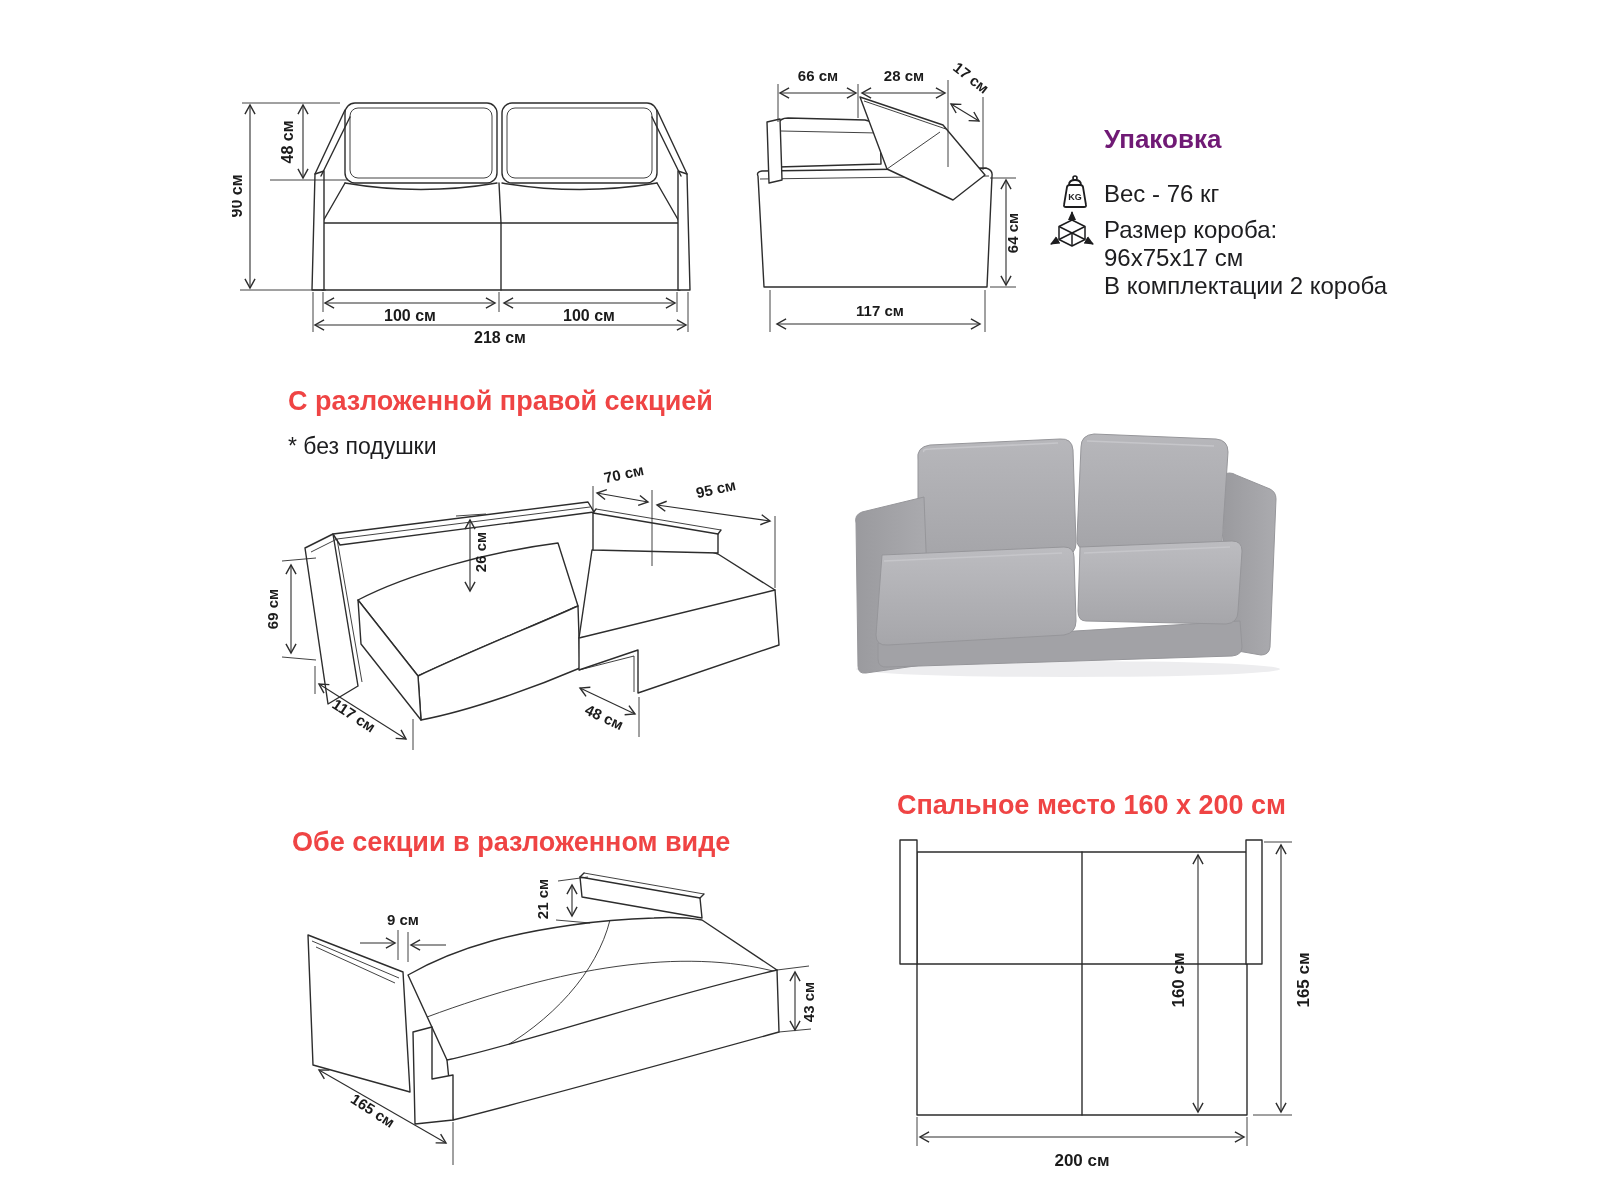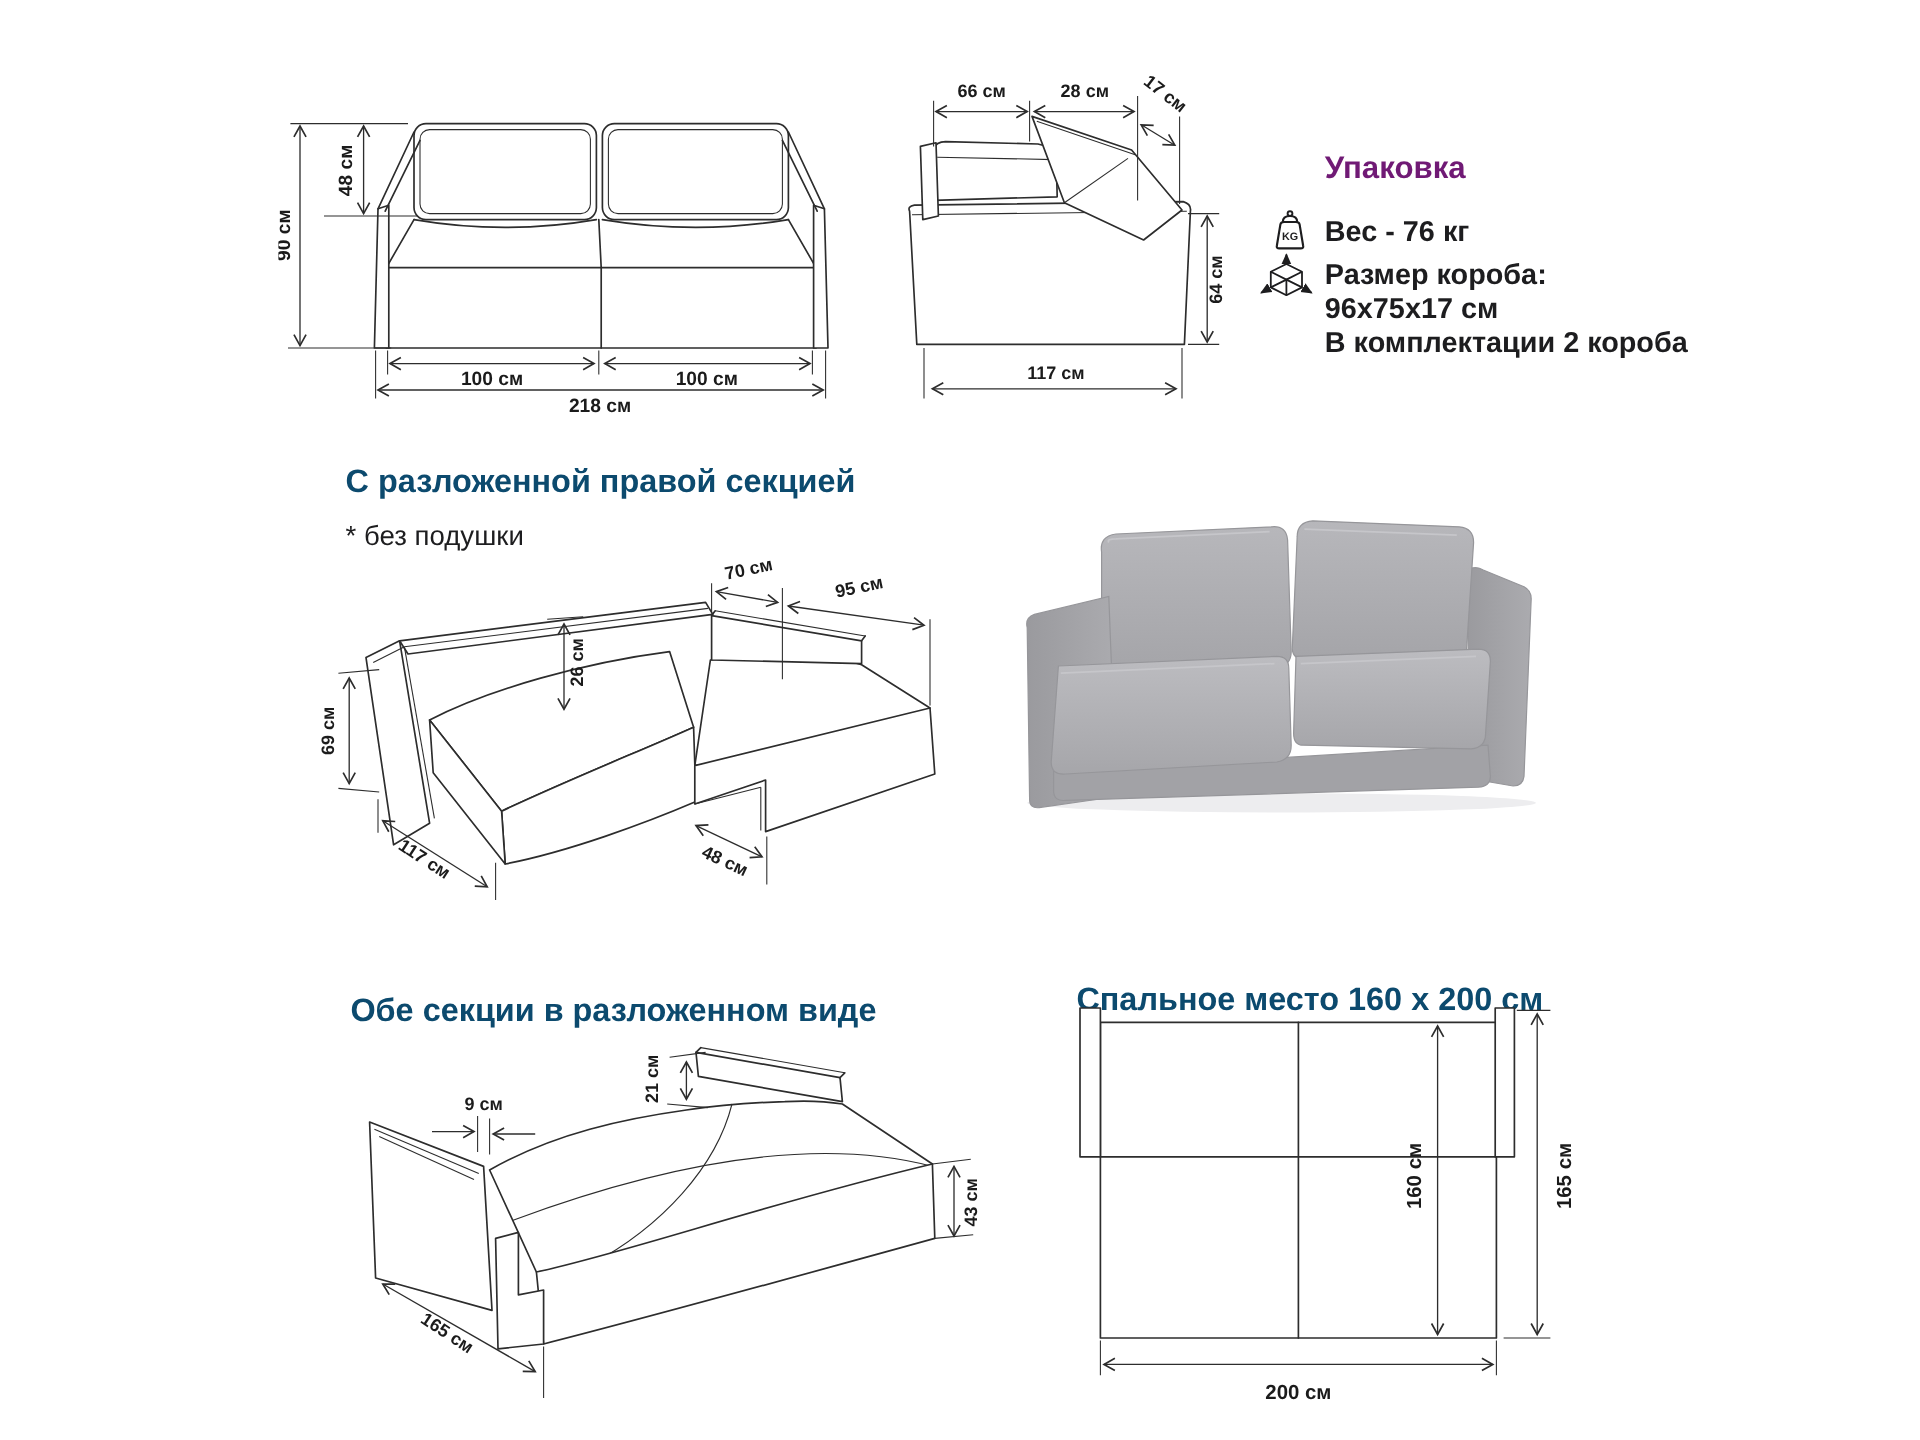--- a/index.html
+++ b/index.html
@@ -1,21 +1,21 @@
 <!DOCTYPE html>
 <html><head>
 <meta charset="utf-8">
 <style>
   html,body{margin:0;padding:0;background:#ffffff;}
   #sheet{position:relative;width:1600px;height:1200px;background:#ffffff;overflow:hidden;
          font-family:"Liberation Sans","DejaVu Sans",sans-serif;color:#1d1d1f;}
   .abs{position:absolute;}
-  .title{position:absolute;font-weight:bold;font-size:27px;color:#0c4a6e;white-space:nowrap;}
+  .title{position:absolute;font-weight:bold;font-size:27px;color:#ef4444;white-space:nowrap;}
   .note{position:absolute;font-weight:normal;font-size:23px;color:#1d1d1f;white-space:nowrap;}
-  .pkg-line{position:absolute;font-weight:700;font-size:24px;color:#1d1d1f;white-space:nowrap;}
+  .pkg-line{position:absolute;font-weight:400;font-size:24px;color:#1d1d1f;white-space:nowrap;}
   .pkg-title{position:absolute;font-weight:bold;font-size:26px;color:#701a75;white-space:nowrap;}
   svg .ln{stroke:#2d2d2d;stroke-width:1.4;fill:none;stroke-linejoin:round;stroke-linecap:round;}
   svg .fil{stroke:#2d2d2d;stroke-width:1.4;fill:#ffffff;stroke-linejoin:round;}
   svg .dim{stroke:#2d2d2d;stroke-width:1.1;fill:none;}
   svg .thin{stroke:#2d2d2d;stroke-width:0.9;fill:none;}
   svg .lbl{font-family:"Liberation Sans","DejaVu Sans",sans-serif;font-weight:bold;font-size:15px;fill:#1b1b1b;text-anchor:middle;}
   svg .lbl16{font-family:"Liberation Sans","DejaVu Sans",sans-serif;font-weight:bold;font-size:16px;fill:#1b1b1b;text-anchor:middle;}
 </style>
 </head>
 <body>
@@ -274,21 +274,21 @@
       <line class="dim" x1="533" y1="140" x2="533" y2="198" marker-start="url(#mB)" marker-end="url(#mB)"></line>
       <path class="thin" d="M191,290 L191,333"></path>
       <line class="dim" x1="57" y1="238" x2="184" y2="311" marker-start="url(#mB)" marker-end="url(#mB)"></line>
       <text class="lbl" x="141" y="93">9 см</text>
       <text class="lbl" x="286" y="67" transform="rotate(-90 286 67)">21 см</text>
       <text class="lbl" x="552" y="170" transform="rotate(-90 552 170)">43 см</text>
       <text class="lbl" x="108" y="283" transform="rotate(33 108 283)">165 см</text>
     </g>
   </svg>
 
-  <div class="title" style="left:897px;top:790px;margin-top:28px;">Спальное место 160 x 200 см</div>
+  <div class="title" style="left:897px;top:790px;">Спальное место 160 x 200 см</div>
 
   <svg class="abs" style="left:868px;top:828px;" width="480" height="360" viewBox="0 0 480 360">
     <defs>
       <marker id="mP" viewBox="0 0 12 12" refX="10" refY="6" markerWidth="11" markerHeight="11" orient="auto-start-reverse">
         <path d="M1,1 L10,6 L1,11" fill="none" stroke="#2d2d2d" stroke-width="1.4"></path>
       </marker>
     </defs>
     <g>
       <rect class="ln" x="49" y="24" width="330" height="263" fill="#ffffff"></rect>
       <line class="ln" x1="214" y1="24" x2="214" y2="287"></line>

